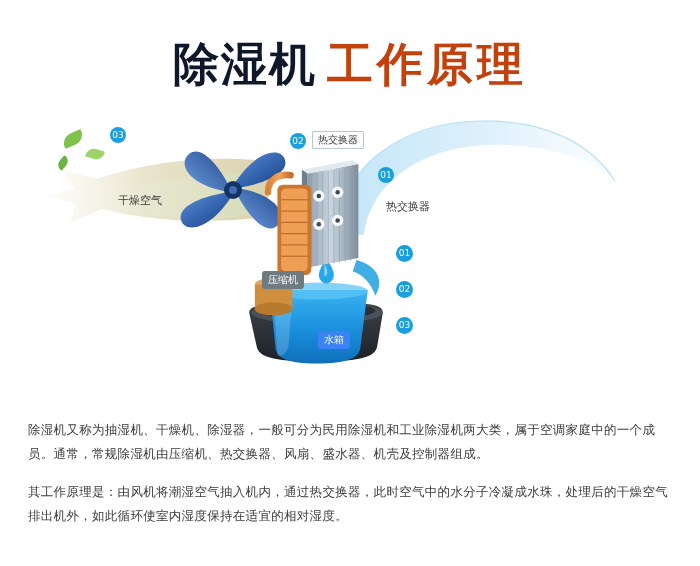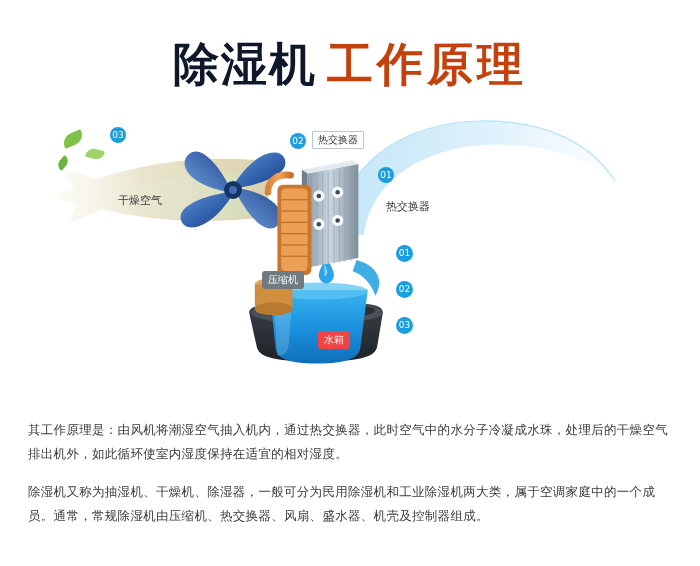--- a/index.html
+++ b/index.html
@@ -129,21 +129,21 @@
     color: #ffffff;
     border-radius: 3px;
     font-size: 10px;
     padding: 3px 6px;
     white-space: nowrap;
     line-height: 12px;
     text-align: right;
   }
   .label-blue {
     position: absolute;
-    background: #ef4444;
+    background: #3b82f6;
     color: #ffffff;
     border-radius: 3px;
     font-size: 10px;
     padding: 3px 6px;
     white-space: nowrap;
     line-height: 12px;
   }
 
   .num-chip {
     display: inline-block;
@@ -396,17 +396,17 @@
         <span class="num-chip">02</span>
       </div>
       <div class="legend-row">
         <span class="num-chip">03</span>
       </div>
     </div>
 
   </div>
 
   <div class="body-text">
+    <p>除湿机又称为抽湿机、干燥机、除湿器，一般可分为民用除湿机和工业除湿机两大类，属于空调家庭中的一个成员。通常，常规除湿机由压缩机、热交换器、风扇、盛水器、机壳及控制器组成。</p>
     <p>其工作原理是：由风机将潮湿空气抽入机内，通过热交换器，此时空气中的水分子冷凝成水珠，处理后的干燥空气排出机外，如此循环使室内湿度保持在适宜的相对湿度。</p>
-    <p>除湿机又称为抽湿机、干燥机、除湿器，一般可分为民用除湿机和工业除湿机两大类，属于空调家庭中的一个成员。通常，常规除湿机由压缩机、热交换器、风扇、盛水器、机壳及控制器组成。</p>
   </div>
 
 </div>
 
 </body></html>

